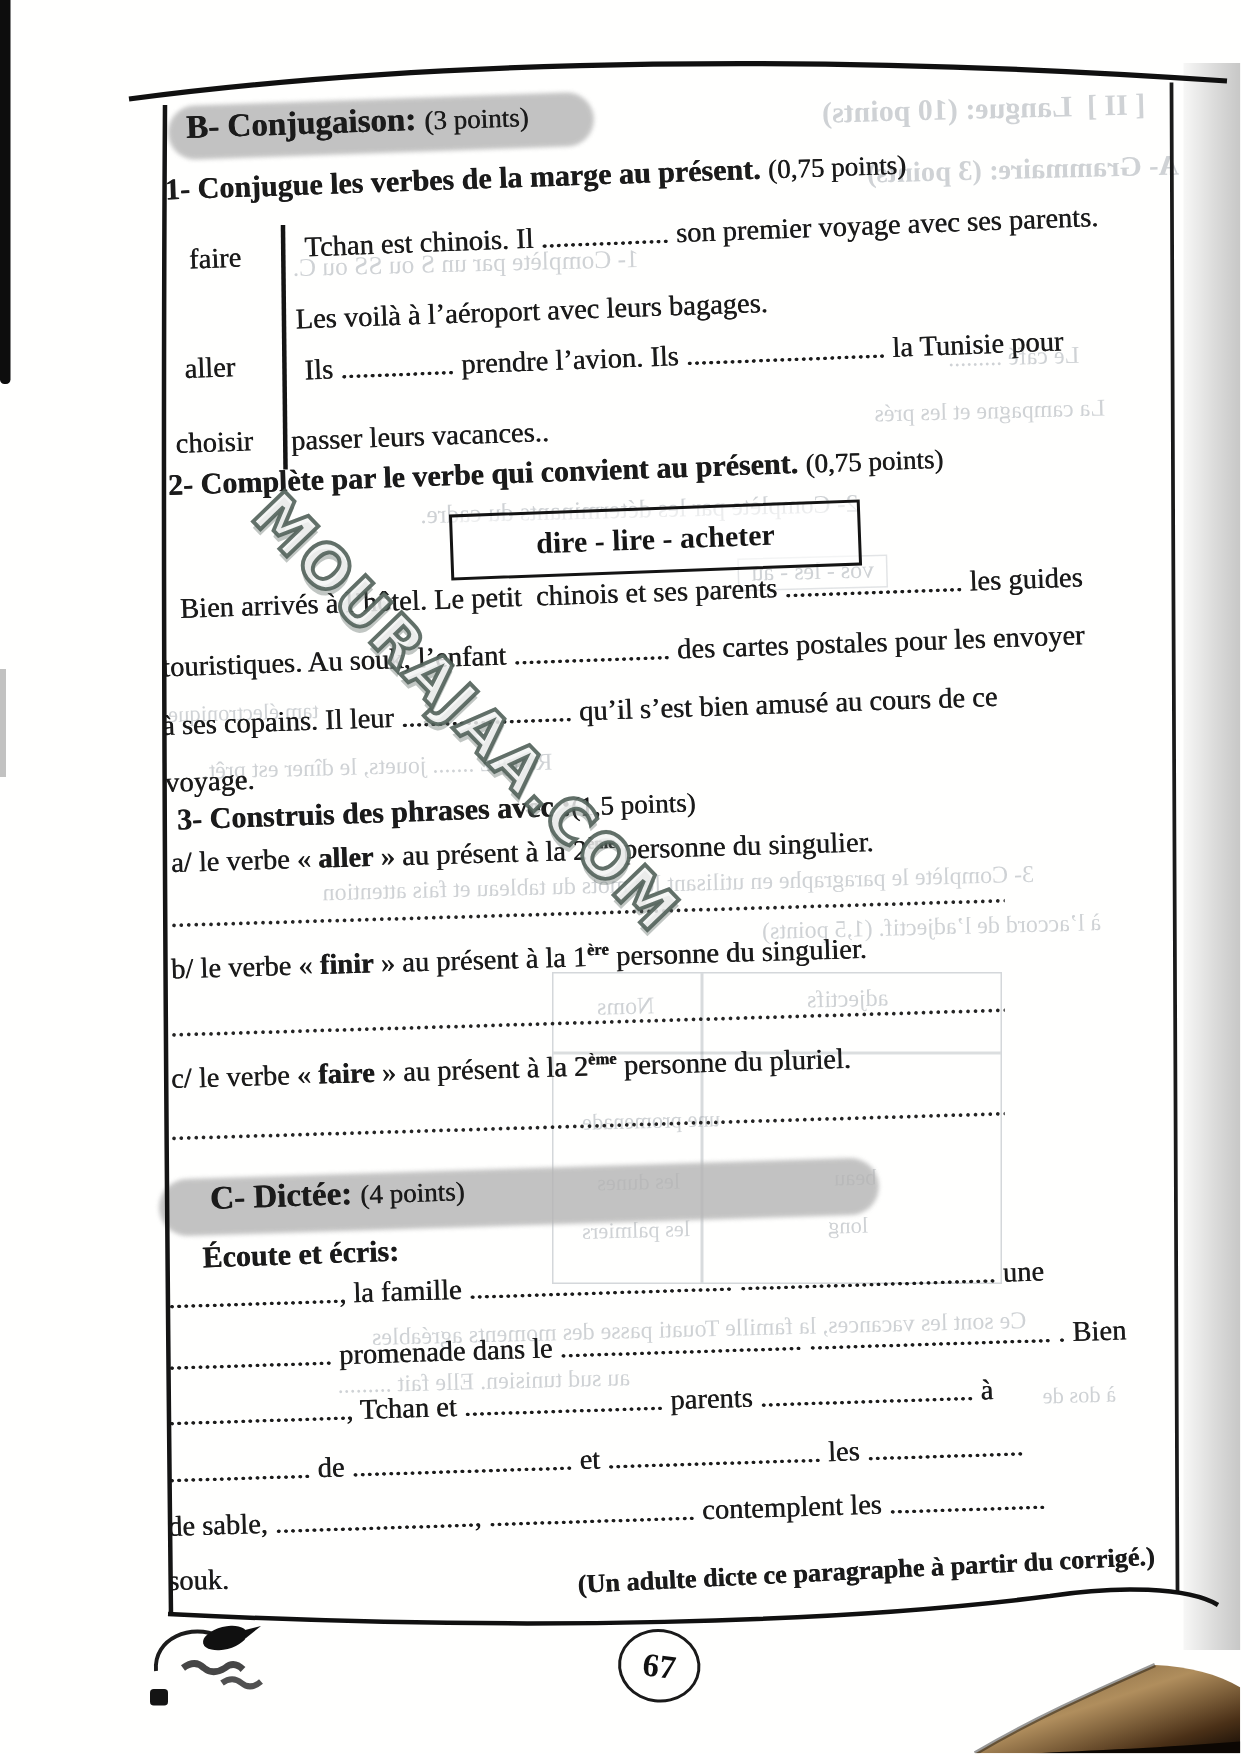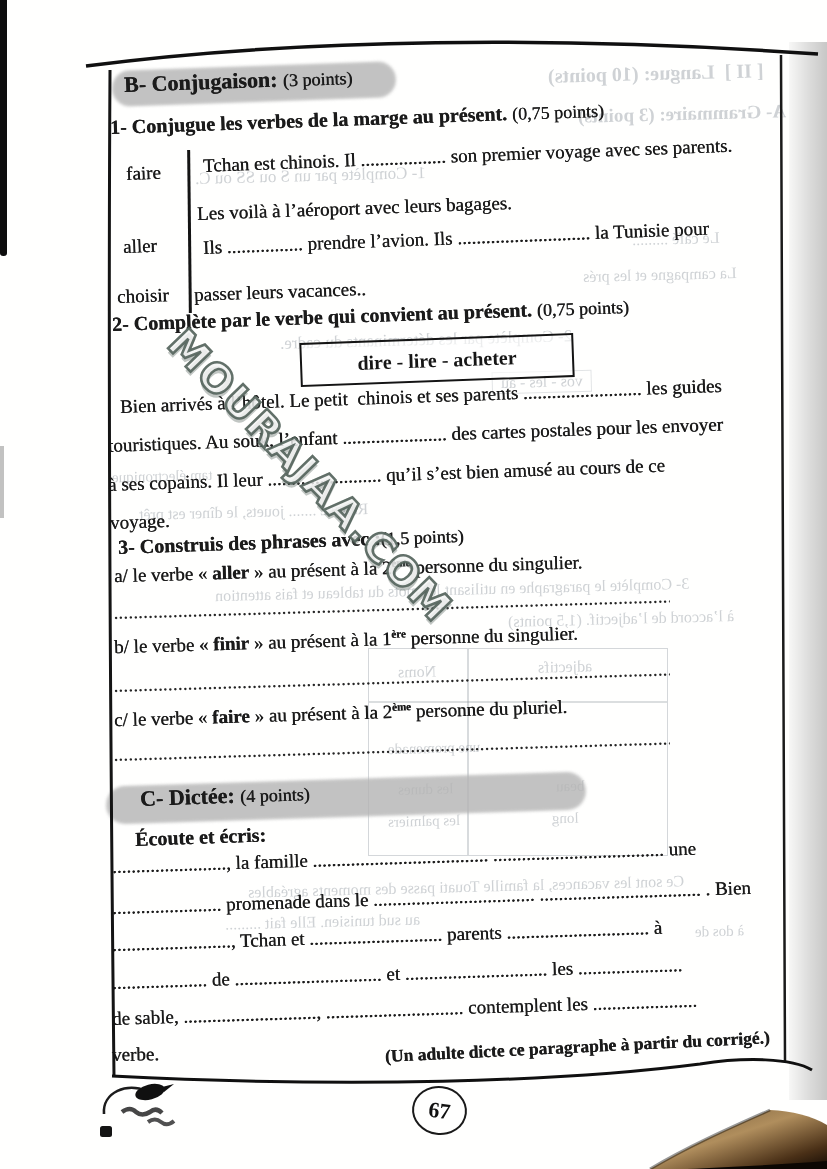--- a/index.html
+++ b/index.html
@@ -127,21 +127,21 @@
   <div class="pill" style="left:106px;top:779px;width:480px;height:38px;transform:rotate(-1.8deg)"></div>
   <div class="line title" style="left:140px;top:786px;z-index:10"><span>C- Dictée:</span> <span class="pts">(4 points)</span></div>
 
   <div class="line bold" style="left:135px;top:828px;font-size:20px">Écoute et écris:</div>
 
   <div class="line" style="left:112px;top:856px;transform:rotate(-1.8deg)">........................, la famille ..................................... .................................... une</div>
   <div class="line" style="left:112px;top:897px;transform:rotate(-1.8deg)">....................... promenade dans le .................................. .................................. . Bien</div>
   <div class="line" style="left:112px;top:934px;transform:rotate(-1.8deg)">........................., Tchan et ............................ parents .............................. à</div>
   <div class="line" style="left:112px;top:972px;transform:rotate(-1.8deg)">.................... de ............................... et .............................. les ......................</div>
   <div class="line" style="left:112px;top:1008px;transform:rotate(-1.8deg)">de sable, ............................, ............................. contemplent les ......................</div>
-  <div class="line" style="left:112px;top:1044px;transform:rotate(-1deg)">verbe.</div>
+  <div class="line" style="left:112px;top:1044px;transform:rotate(-1deg)">souk.</div>
   <div class="line note" style="left:385px;top:1046px;transform:rotate(-2.8deg)">(Un adulte dicte ce paragraphe à partir du corrigé.)</div>
 
   <div class="watermark">MOURAJAA.COM</div>
 
   <div class="pagenum">
       <span>67</span>
     </div>
 
   <svg width="100" height="66" style="left:92px;top:1078px">
     <path d="M 12,36 C 10,14 36,4 54,13" stroke="#1c1c1c" stroke-width="2.6" fill="none"></path>

